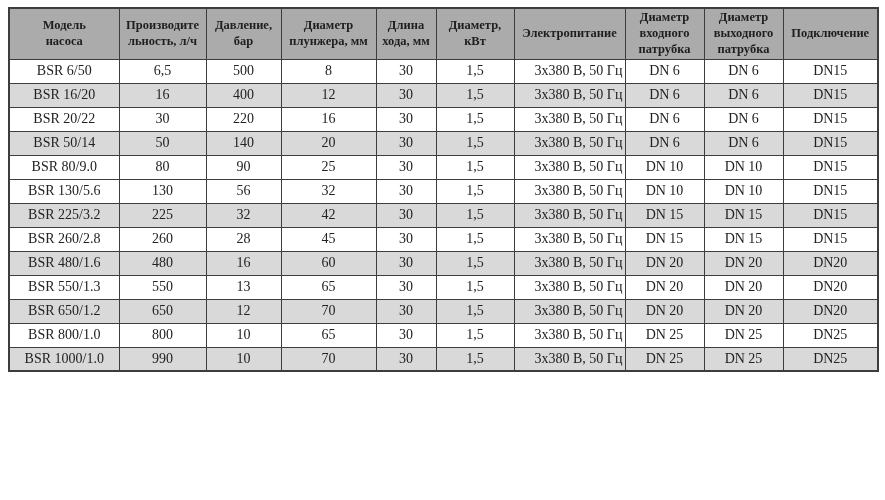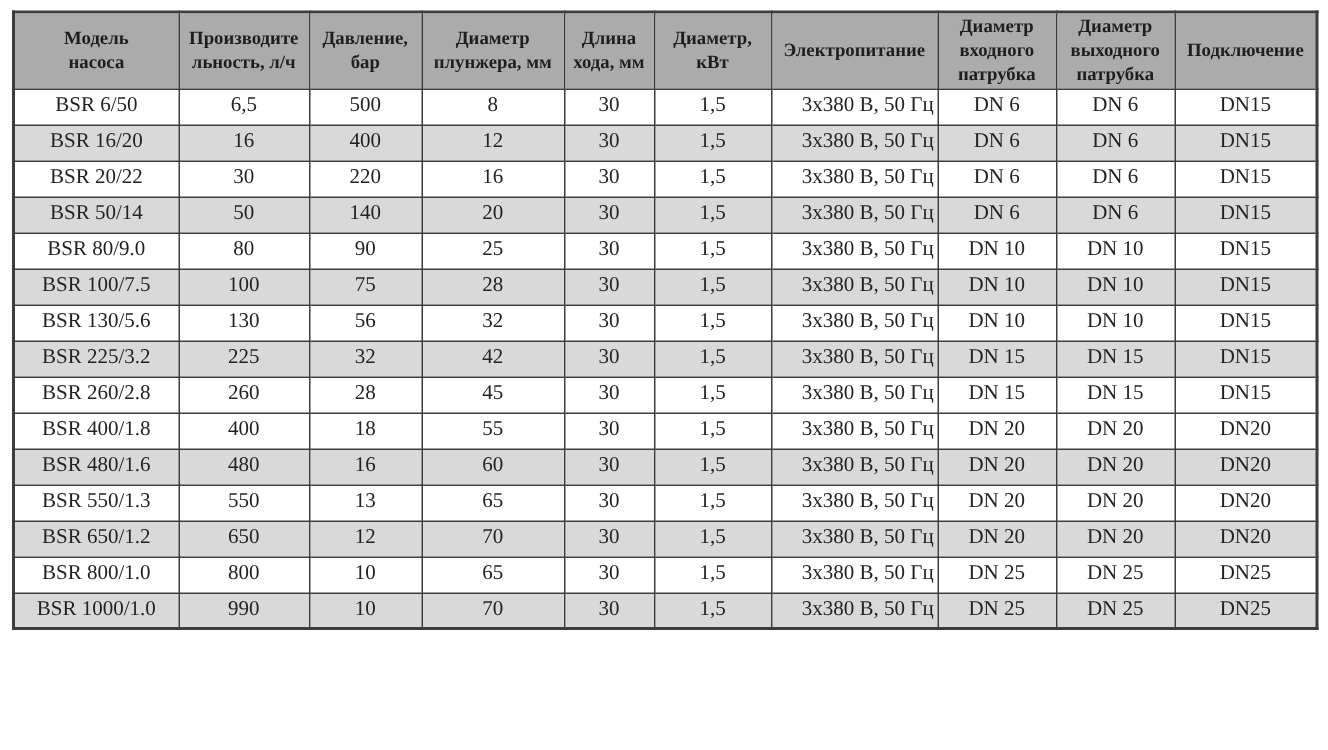--- a/index.html
+++ b/index.html
@@ -155,32 +155,20 @@
           <td>80</td>
           <td>90</td>
           <td>25</td>
           <td>30</td>
           <td>1,5</td>
           <td class="col-power-supply">3х380 В, 50 Гц</td>
           <td>DN 10</td>
           <td>DN 10</td>
           <td>DN15</td>
         </tr>
-        <tr class="alt">
-          <td>BSR 100/7.5</td>
-          <td>100</td>
-          <td>75</td>
-          <td>28</td>
-          <td>30</td>
-          <td>1,5</td>
-          <td class="col-power-supply">3х380 В, 50 Гц</td>
-          <td>DN 10</td>
-          <td>DN 10</td>
-          <td>DN15</td>
-        </tr>
         <tr>
           <td>BSR 130/5.6</td>
           <td>130</td>
           <td>56</td>
           <td>32</td>
           <td>30</td>
           <td>1,5</td>
           <td class="col-power-supply">3х380 В, 50 Гц</td>
           <td>DN 10</td>
           <td>DN 10</td>
@@ -202,32 +190,20 @@
           <td>BSR 260/2.8</td>
           <td>260</td>
           <td>28</td>
           <td>45</td>
           <td>30</td>
           <td>1,5</td>
           <td class="col-power-supply">3х380 В, 50 Гц</td>
           <td>DN 15</td>
           <td>DN 15</td>
           <td>DN15</td>
-        </tr>
-        <tr>
-          <td>BSR 400/1.8</td>
-          <td>400</td>
-          <td>18</td>
-          <td>55</td>
-          <td>30</td>
-          <td>1,5</td>
-          <td class="col-power-supply">3х380 В, 50 Гц</td>
-          <td>DN 20</td>
-          <td>DN 20</td>
-          <td>DN20</td>
         </tr>
         <tr class="alt">
           <td>BSR 480/1.6</td>
           <td>480</td>
           <td>16</td>
           <td>60</td>
           <td>30</td>
           <td>1,5</td>
           <td class="col-power-supply">3х380 В, 50 Гц</td>
           <td>DN 20</td>

